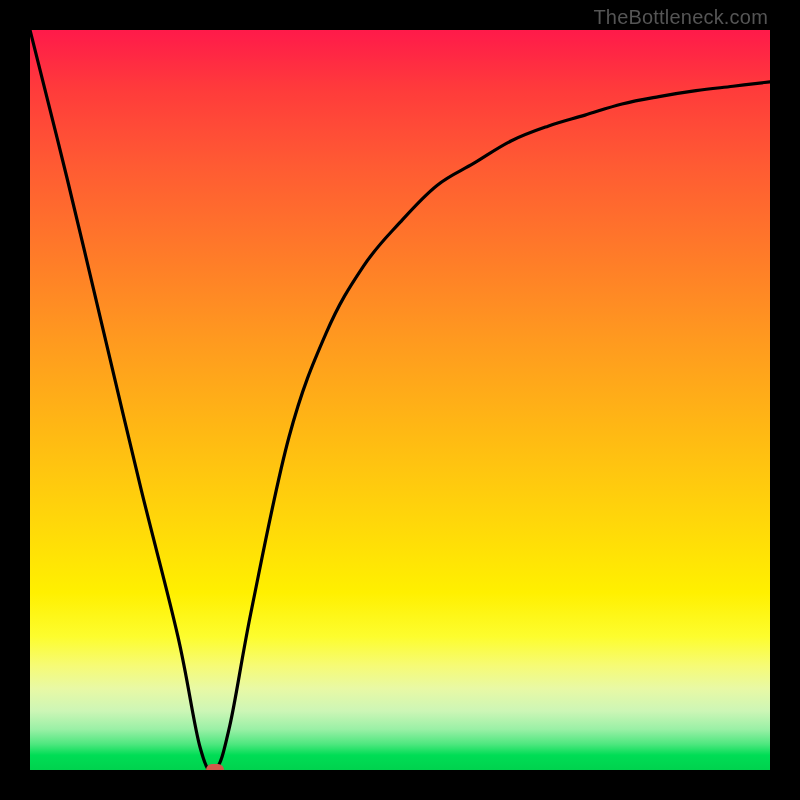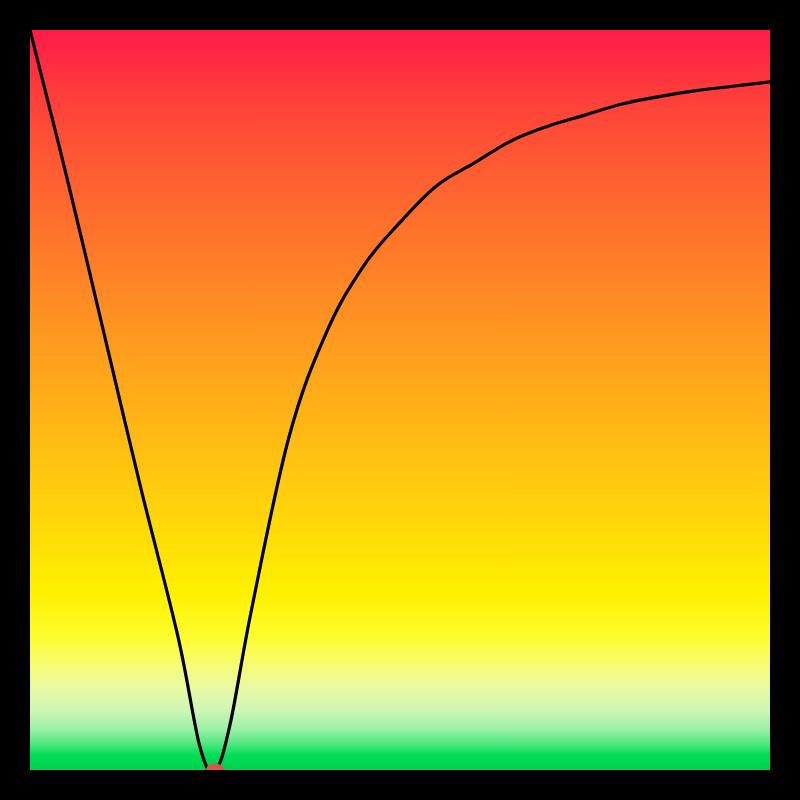--- a/index.html
+++ b/index.html
@@ -71,20 +71,21 @@
     border-radius: 6px;
     background: #d2594b;
     transform: translate(-50%, -50%);
   }
 </style>
 </head>
 <body>
 
 <div class="frame">
 
+  <div class="watermark">TheBottleneck.com</div>
 
   <div class="plot-area">
 
     <div class="gradient grad-main"></div>
 
     <svg class="curve" viewBox="0 0 740 740" preserveAspectRatio="none">
       <path id="curve-path" fill="none" stroke="#000" stroke-width="3.2" stroke-linejoin="round" stroke-linecap="round" d="M 0,0 C 6.66,26.64 23.68,93.388 37,148 C 50.32,202.612 60.68,247.45600000000002 74,303.40000000000003 C 87.32,359.34400000000005 97.68,404.18800000000005 111,458.8 C 124.32,513.412 137.344,560.18 148,606.8 C 158.656,653.42 163.54000000000002,693.824 170.20000000000002,717.8 C 176.86,741.776 179.672,743.996 185,740 C 190.328,736.004 193.14000000000001,724.904 199.8,695.6 C 206.46,666.296 211.344,629.148 222,577.2 C 232.656,525.2520000000001 245.68,456.284 259,407 C 272.32,357.716 282.68,334.03600000000006 296,303.40000000000003 C 309.32,272.764 319.68,256.78 333,236.79999999999995 C 346.32,216.81999999999994 356.68,207.05199999999996 370,192.39999999999998 C 383.32,177.748 393.68000000000006,166.05599999999995 407.00000000000006,155.39999999999998 C 420.32000000000005,144.744 430.68,141.19200000000004 444,133.20000000000005 C 457.32,125.20800000000006 467.68,117.66 481,111 C 494.32,104.34 504.68,100.86200000000004 518,96.20000000000005 C 531.32,91.53800000000005 541.68,89.09600000000003 555,85.10000000000002 C 568.32,81.10400000000001 578.68,77.33 592,74 C 605.32,70.67 615.68,68.9976 629,66.60000000000002 C 642.32,64.20240000000004 652.68,62.544800000000066 666,60.680000000000064 C 679.32,58.81520000000006 689.68,57.83840000000003 703,56.24000000000001 C 716.32,54.64159999999999 733.34,52.59919999999997 740,51.799999999999955"></path>
     </svg>
 
     <div id="marker" class="marker" style="left: 185px; top: 740px;"></div>

